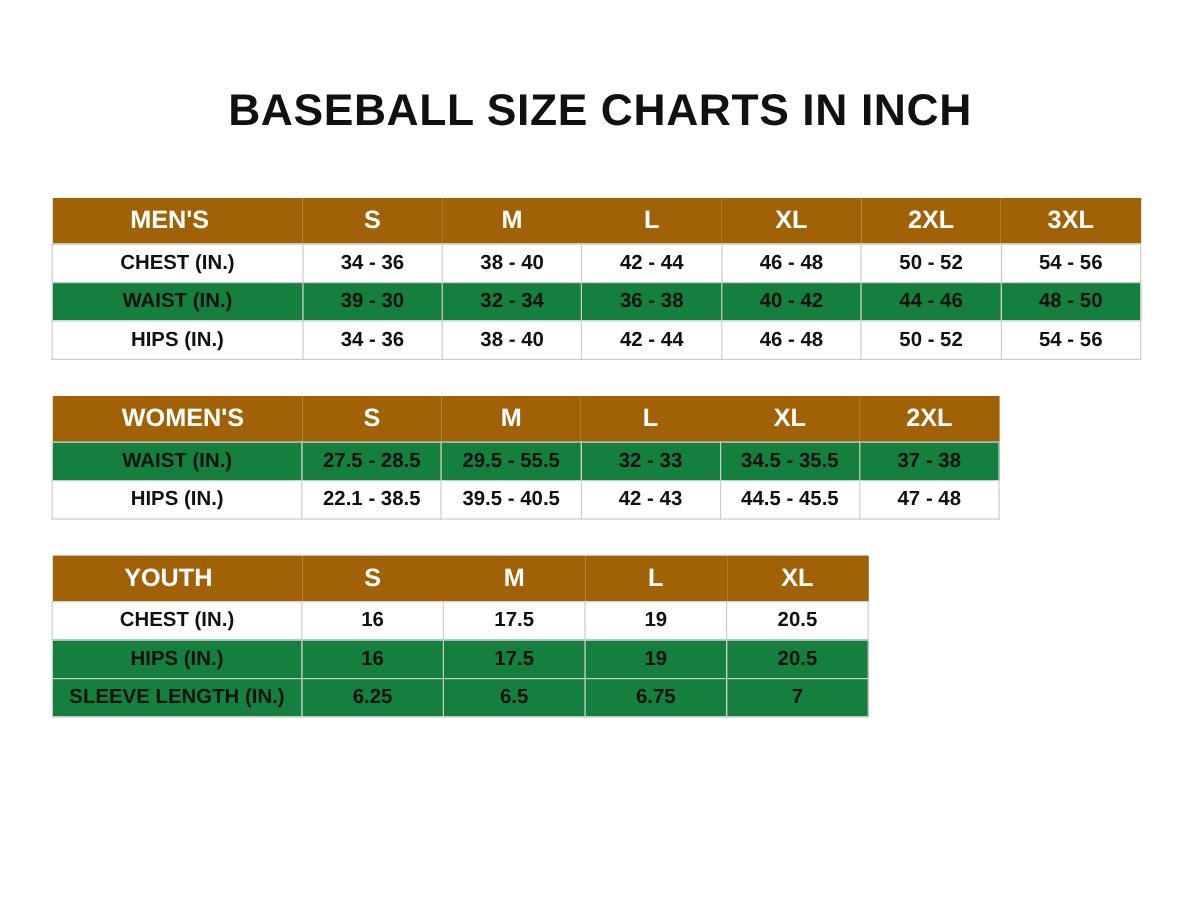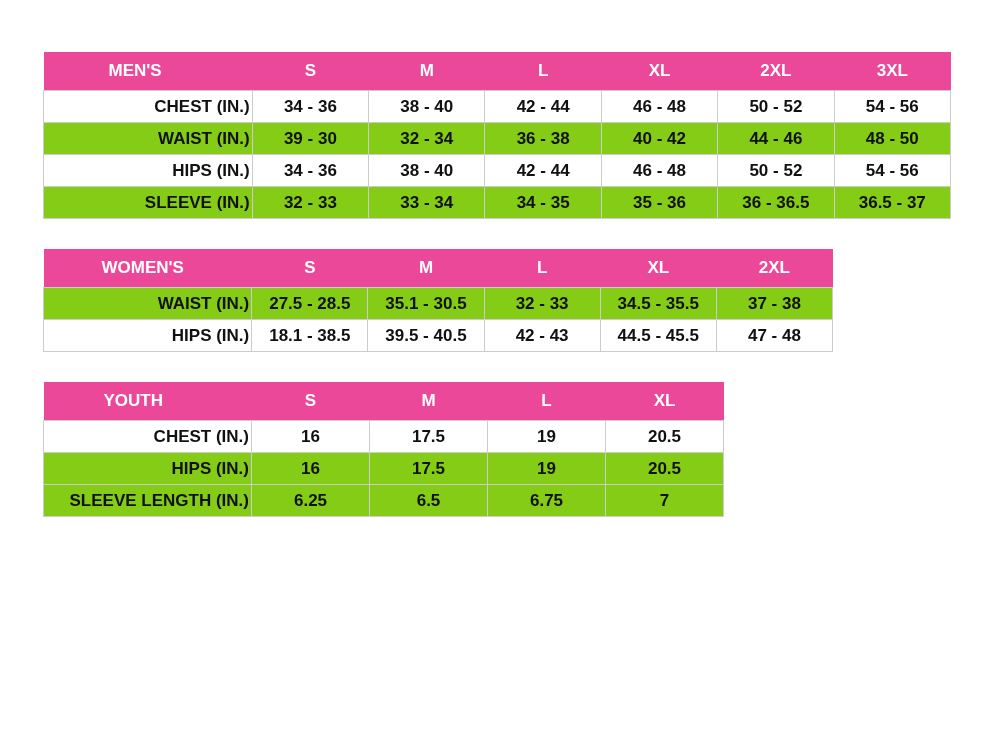--- a/index.html
+++ b/index.html
@@ -41,24 +41,24 @@
   table {
     border-collapse: collapse;
     table-layout: fixed;
     margin-bottom: 30px;
   }
   table.men { width: 908px; }
   table.women { width: 790px; padding-left: 44px; }
   table.youth { width: 680px; }
 
   thead th {
-    background: #ec4899;
+    background: #a16207;
     color: #ffffff;
     font-weight: bold;
-    font-size: 17px;
+    font-size: 21px;
     height: 38px;
     text-align: center;
     border: none;
     padding: 0 4px;
   }
   thead th.rowlabel {
     text-align: left;
     padding-left: 65px;
   }
   table.women thead th.rowlabel { padding-left: 58px; }
@@ -68,38 +68,39 @@
     border: 1px solid #cccccc;
     height: 31px;
     text-align: center;
     font-size: 17px;
     font-weight: bold;
     color: #111111;
     padding: 0 2px;
     background: #ffffff;
   }
   tbody tr.alt td {
-    background: #84cc16;
+    background: #15803d;
   }
   tbody td.rowlabel {
-    text-align: right;
+    text-align: center;
     font-weight: bold;
   }
   
   table.men col.c0, table.women col.c0 { width: 208px; }
   table.youth col.c0 { width: 208px; }
   table.men col.cx { width: 116px; }
   table.women col.cx { width: 116px; }
   table.youth col.cx { width: 118px; }
 </style>
 </head>
 <body>
 
 <div class="page">
 
+  <h1 class="title">BASEBALL SIZE CHARTS IN INCH</h1>
 
   <div class="tables">
 
     <table class="men">
       <colgroup>
         <col class="c0">
           <col class="cx">
           <col class="cx">
           <col class="cx">
           <col class="cx">
@@ -138,29 +139,20 @@
         </tr>
         <tr>
           <td class="rowlabel">HIPS (IN.)</td>
           <td>34 - 36</td>
           <td>38 - 40</td>
           <td>42 - 44</td>
           <td>46 - 48</td>
           <td>50 - 52</td>
           <td>54 - 56</td>
         </tr>
-        <tr class="alt">
-          <td class="rowlabel">SLEEVE (IN.)</td>
-          <td>32 - 33</td>
-          <td>33 - 34</td>
-          <td>34 - 35</td>
-          <td>35 - 36</td>
-          <td>36 - 36.5</td>
-          <td>36.5 - 37</td>
-        </tr>
       </tbody>
     </table>
 
     <table class="women">
       <colgroup>
         <col class="c0">
           <col class="cx">
           <col class="cx">
           <col class="cx">
           <col class="cx">
@@ -173,28 +165,28 @@
           <th>M</th>
           <th>L</th>
           <th>XL</th>
           <th>2XL</th>
         </tr>
       </thead>
       <tbody>
         <tr class="alt">
           <td class="rowlabel">WAIST (IN.)</td>
           <td>27.5 - 28.5</td>
-          <td>35.1 - 30.5</td>
+          <td>29.5 - 55.5</td>
           <td>32 - 33</td>
           <td>34.5 - 35.5</td>
           <td>37 - 38</td>
         </tr>
         <tr>
           <td class="rowlabel">HIPS (IN.)</td>
-          <td>18.1 - 38.5</td>
+          <td>22.1 - 38.5</td>
           <td>39.5 - 40.5</td>
           <td>42 - 43</td>
           <td>44.5 - 45.5</td>
           <td>47 - 48</td>
         </tr>
       </tbody>
     </table>
 
     <table class="youth">
       <colgroup>

